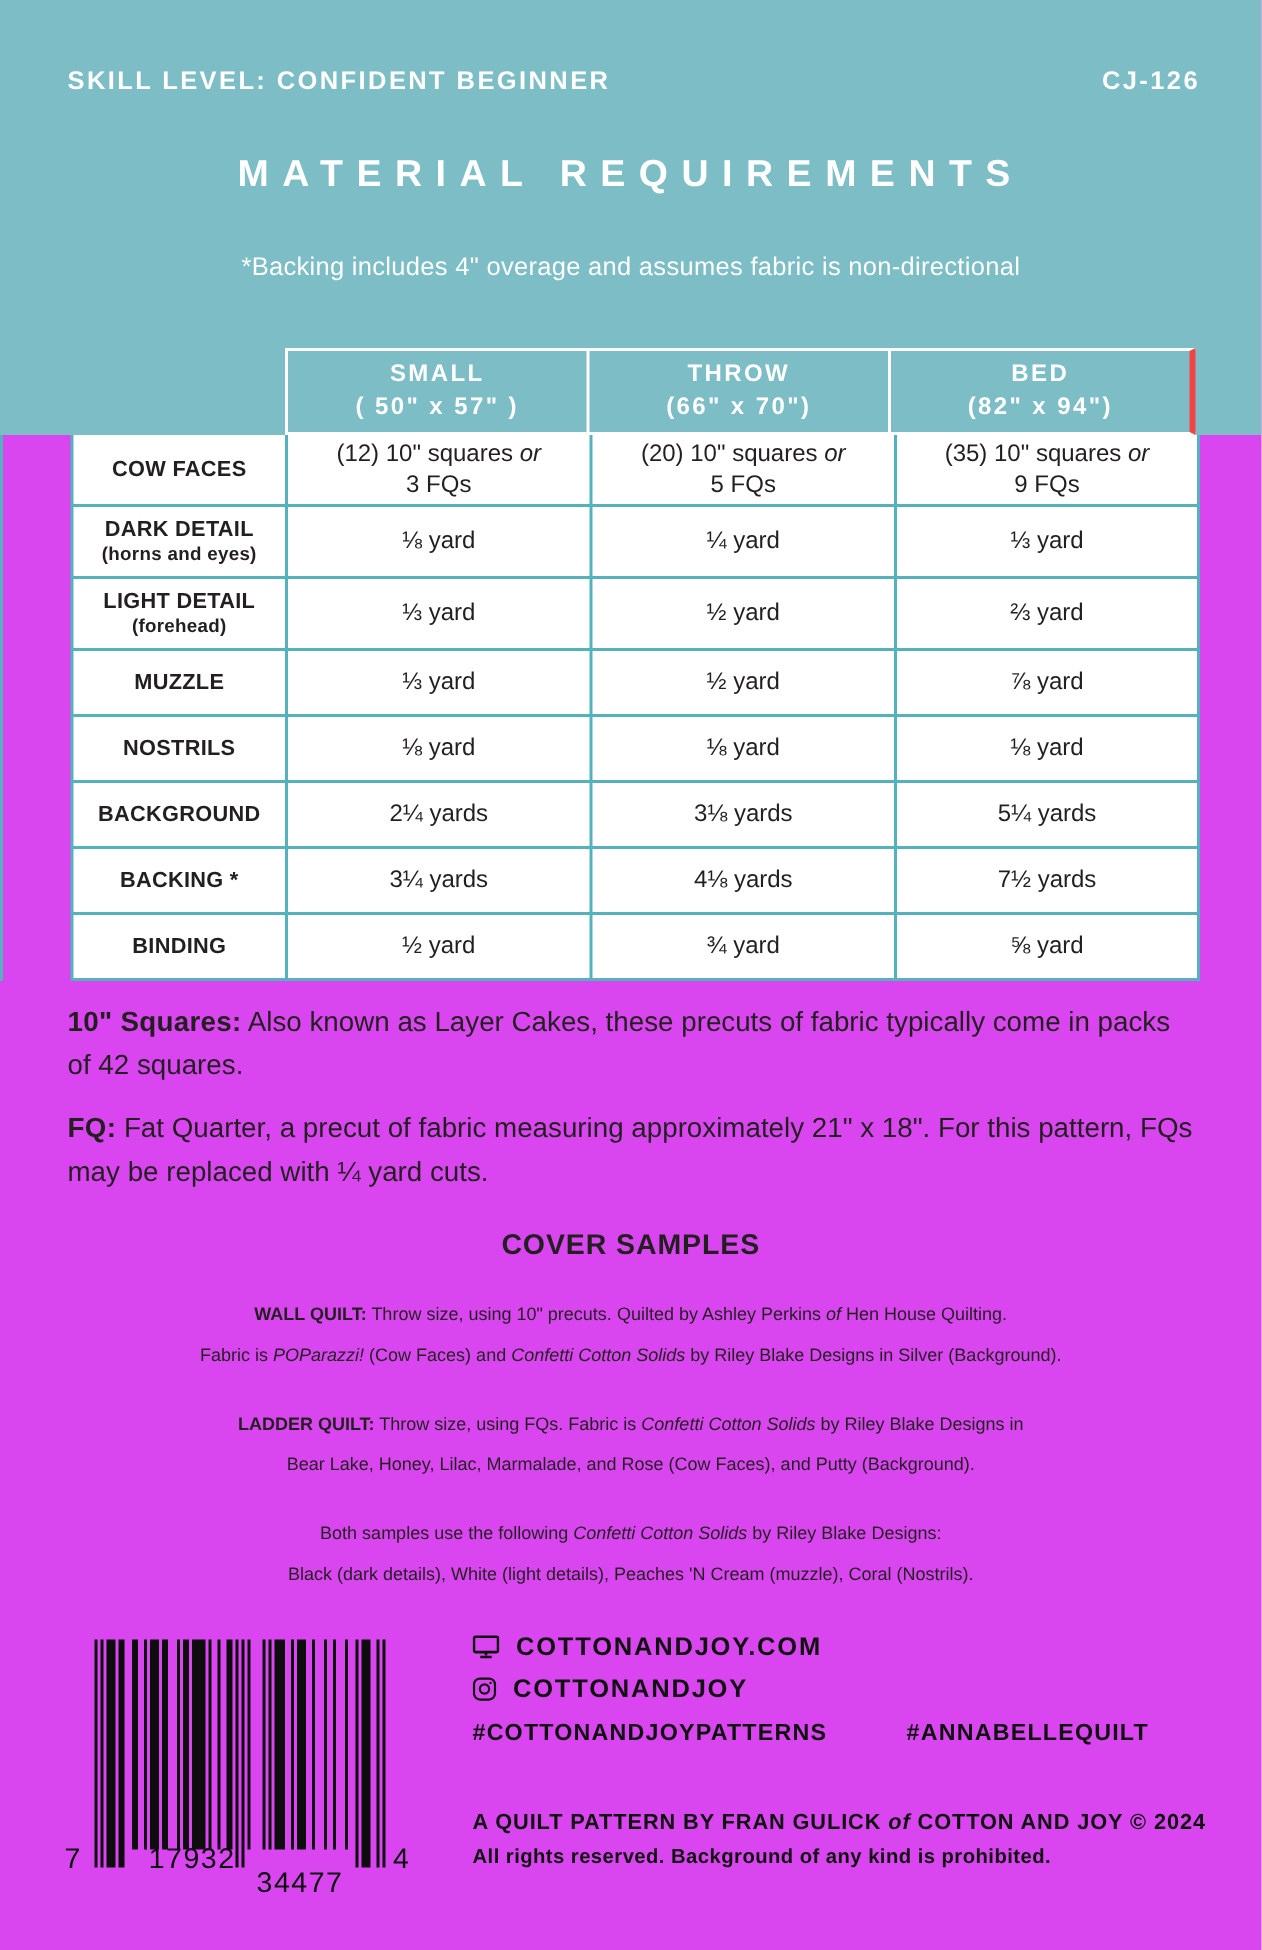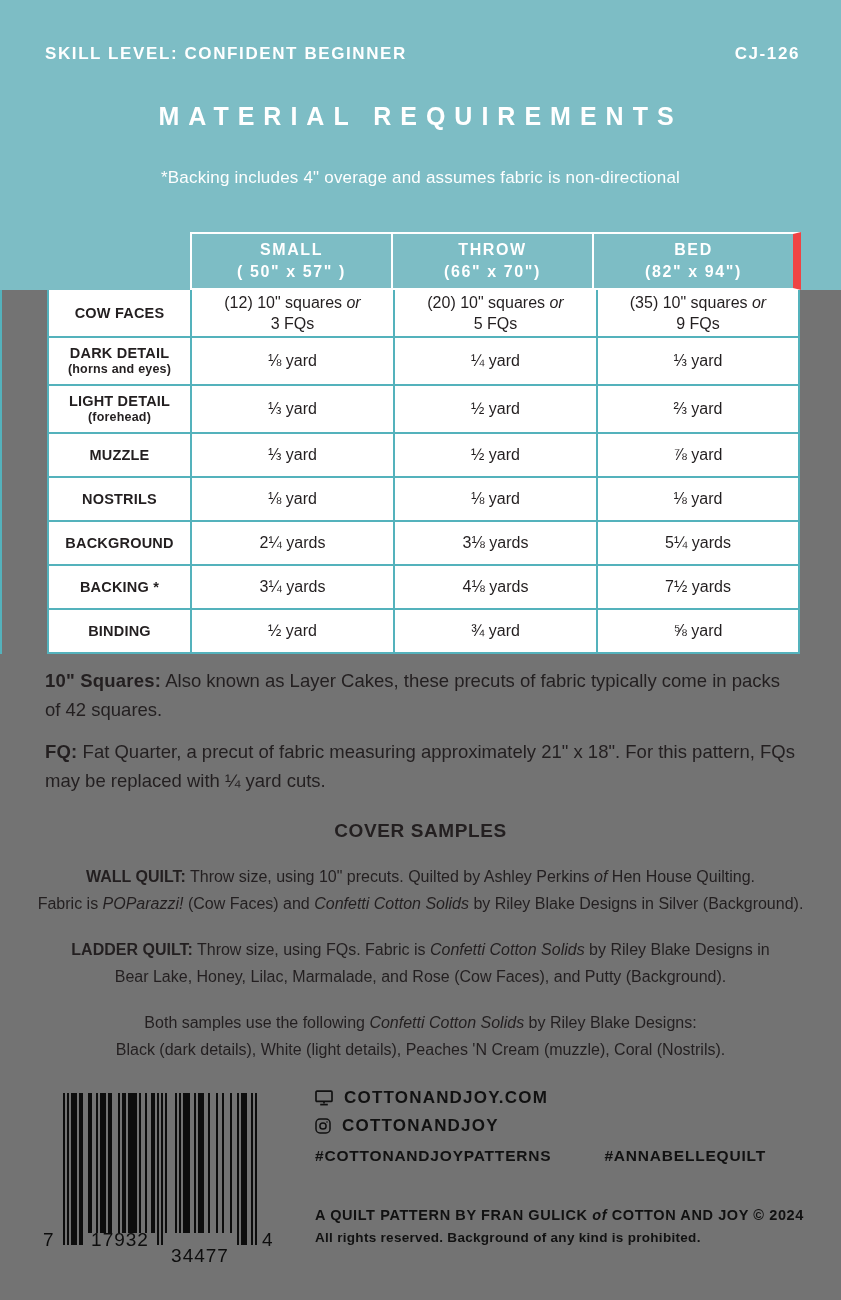--- a/index.html
+++ b/index.html
@@ -1,18 +1,18 @@
 <!DOCTYPE html>
 <html><head>
 <meta charset="utf-8">
 <style>
   html,body { margin:0; padding:0; background:#e8e8e8; }
   .page {
     position:relative; width:841px; height:1300px; margin:0 auto;
-    background:#737373; overflow:hidden;
+    background:#d946ef; overflow:hidden;
     font-family:"Liberation Sans","DejaVu Sans",sans-serif; color:#231f20;
   }
   
   .hero { position:absolute; top:0; left:0; width:841px; height:290px; background:#7dbdc5; }
   .hero-top {
     position:absolute; top:44px; left:45px; right:41px;
     display:flex; justify-content:space-between;
     color:#fff; font-weight:bold; font-size:17px; letter-spacing:1.6px;
   }
   .hero-title {
@@ -25,21 +25,21 @@
   }
   
   .hrow { position:absolute; top:232px; left:47px; height:58px; display:flex; }
   .hspacer { width:143px; }
   .hcell {
     width:199px; border:2px solid #ffffff; border-right:none;
     display:flex; flex-direction:column; justify-content:center; align-items:center;
     color:#fff; font-weight:bold; font-size:16px; letter-spacing:1.6px; line-height:22px;
     text-align:center;
   }
-  .hcell:last-child { border-right:8px solid #ef4444; }
+  .hcell:last-child { border-right:4px solid #ef4444; }
   
   .tbl {
     position:absolute; top:290px; left:47px; width:753px; box-sizing:border-box;
     background:#54b2bc; display:grid;
     grid-template-columns:141px 201px 201px 200px;
     grid-template-rows:46px 46px 46px repeat(5,42px);
     gap:2px; padding:0 2px 2px 2px;
   }
   .cell {
     background:#fff; display:flex; align-items:center; justify-content:center;
@@ -50,28 +50,28 @@
   .val.two { flex-direction:column; line-height:21px; }
   .it { font-style:italic; }
   .rail { position:absolute; left:0; top:290px; width:2px; height:364px; background:#54b2bc; }
   
   .notes { position:absolute; top:666px; left:45px; width:760px; font-size:18.5px; line-height:29px; }
   .notes p { margin:0 0 13px 0; }
   .notes b { letter-spacing:0.2px; }
   
   .samples { position:absolute; top:820px; left:0; width:841px; text-align:center; }
   .samples h2 { font-size:19px; font-weight:bold; letter-spacing:0.6px; margin:0 0 21px 0; }
-  .samples p { font-size:16px; line-height:27px; margin:0 0 19px 0; }
+  .samples p { font-size:12px; line-height:27px; margin:0 0 19px 0; }
   .bld { font-weight:bold; }
   
   .barcode { position:absolute; left:63px; top:1093px; width:194px; height:165px; }
   .barcode .bar { position:absolute; top:0; background:#0d0d0d; }
   .bc-digit { position:absolute; top:136px; font-size:19px; color:#0d0d0d; letter-spacing:1px; }
   .bc-d1 { left:-20px; }
-  .bc-g1 { left:20px; width:74px; text-align:center; }
+  .bc-g1 { left:20px; width:74px; text-align:right; }
   .bc-g2 { left:100px; width:74px; text-align:center;margin-top:16px; }
   .bc-d2 { left:199px; }
   .finfo { position:absolute; left:315px; top:1088px; width:500px; }
   .frow { display:flex; align-items:center; gap:11px; margin-bottom:8px; }
   .frow .ftext { font-weight:bold; font-size:17px; letter-spacing:1.2px; color:#111; }
   .hashrow { display:flex; gap:53px; margin-top:11px; font-weight:bold; font-size:15.5px; letter-spacing:0.8px; color:#111; }
   .credit { margin-top:42px; font-weight:bold; font-size:14.5px; letter-spacing:0.6px; color:#111; }
   .rights { margin-top:7px; font-weight:bold; font-size:13.5px; letter-spacing:0.3px; color:#111; }
   .ficon { flex:0 0 auto; display:flex; }
 </style>

